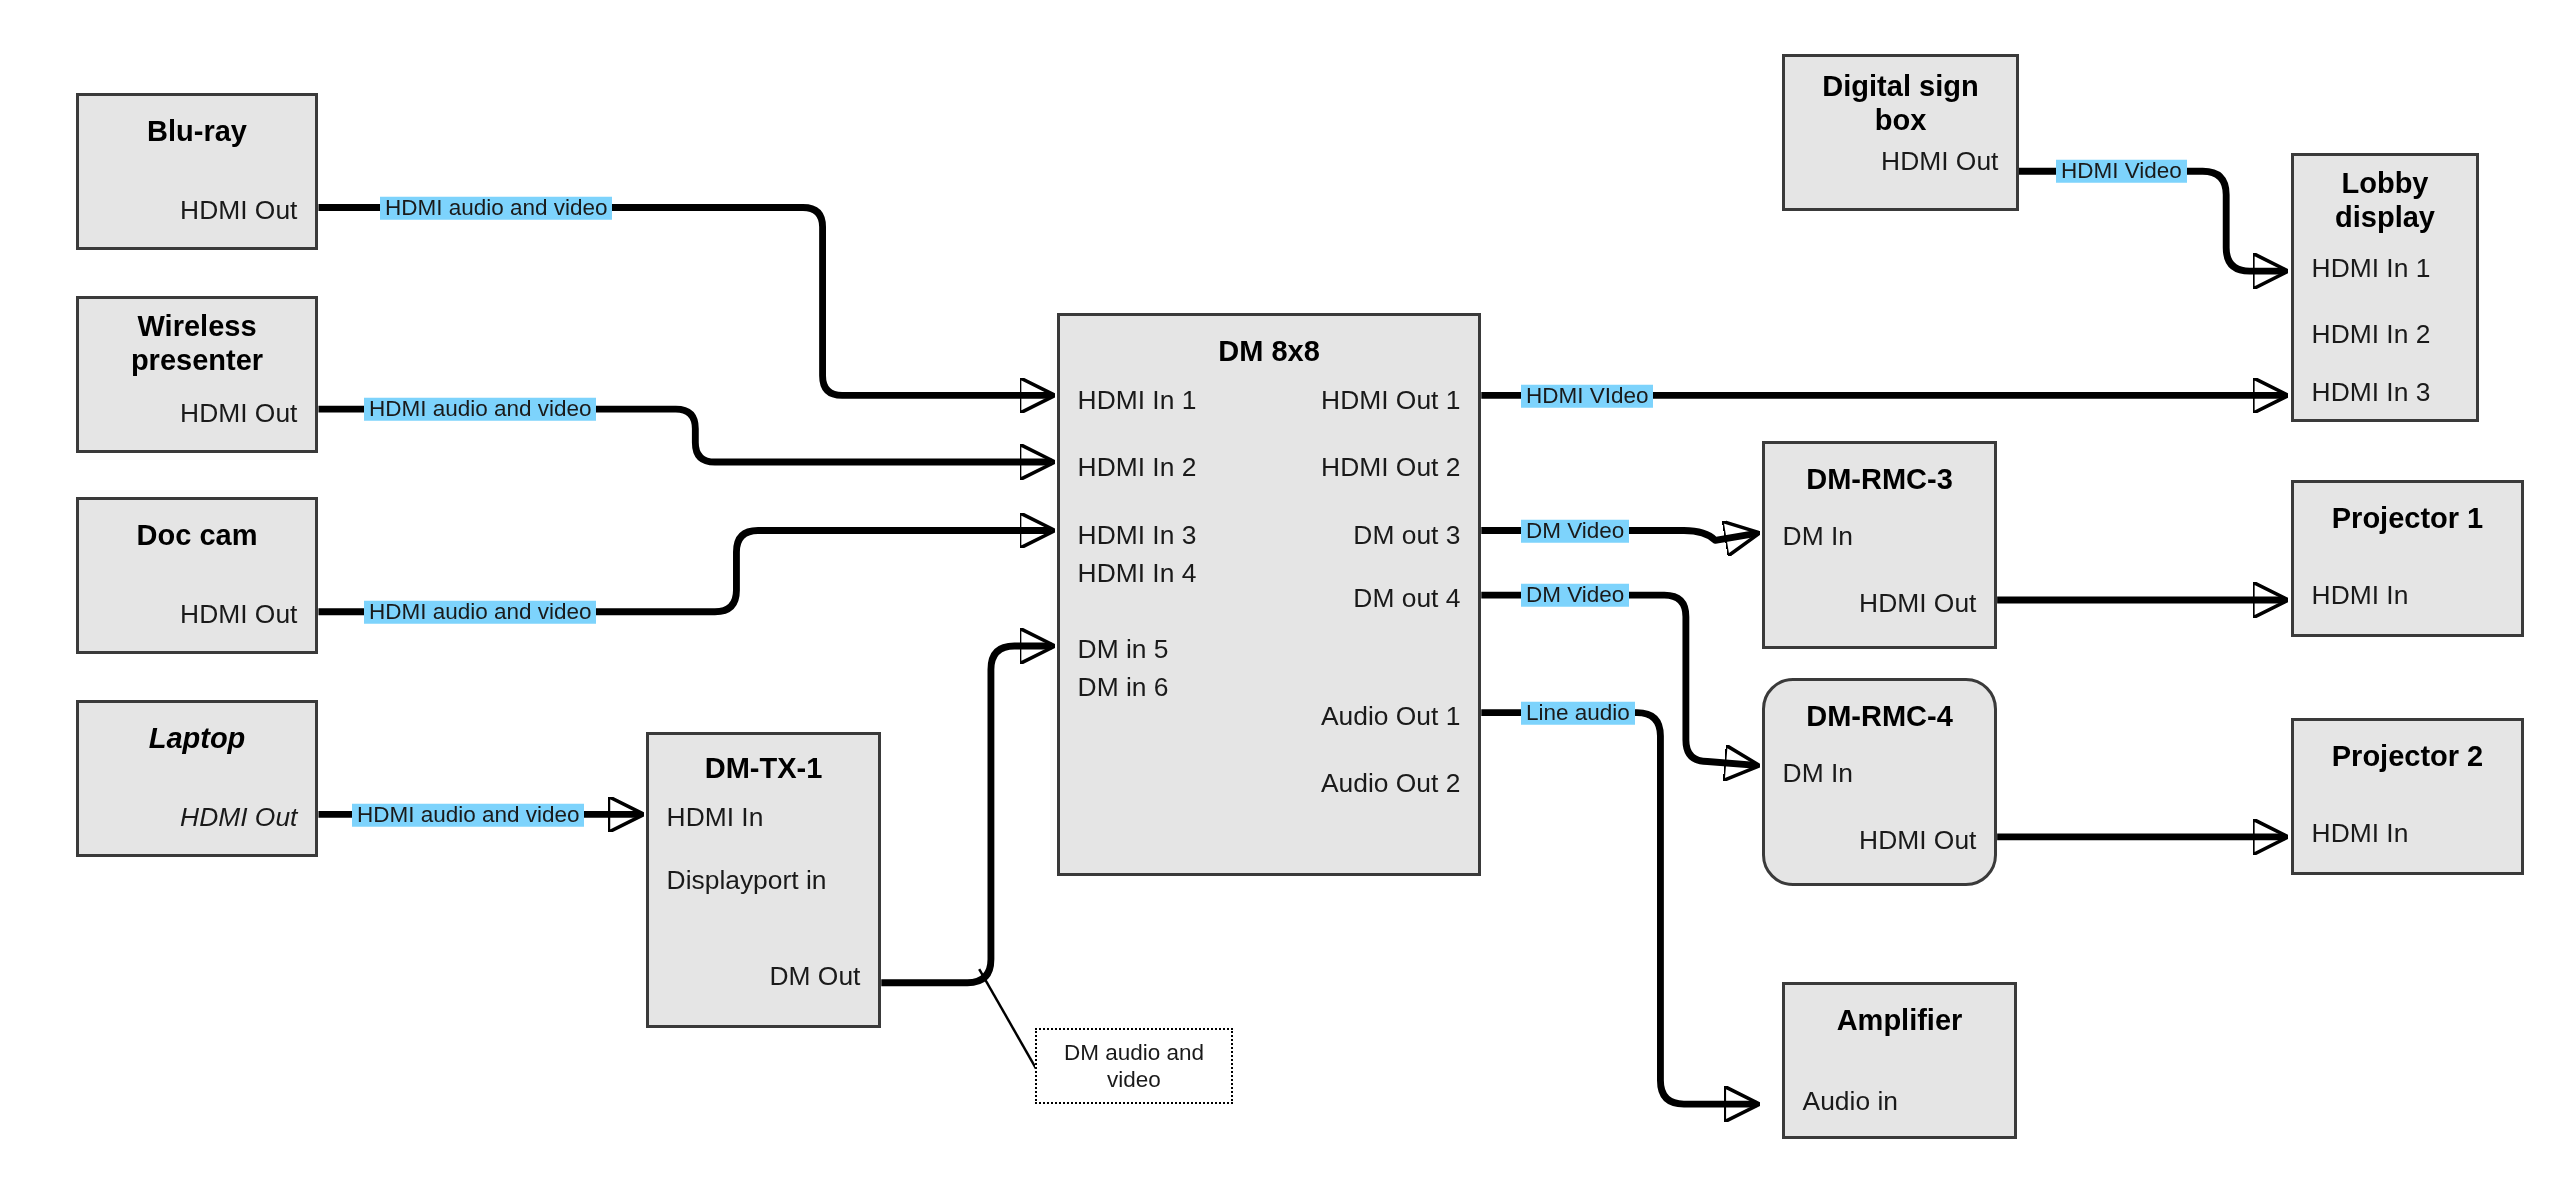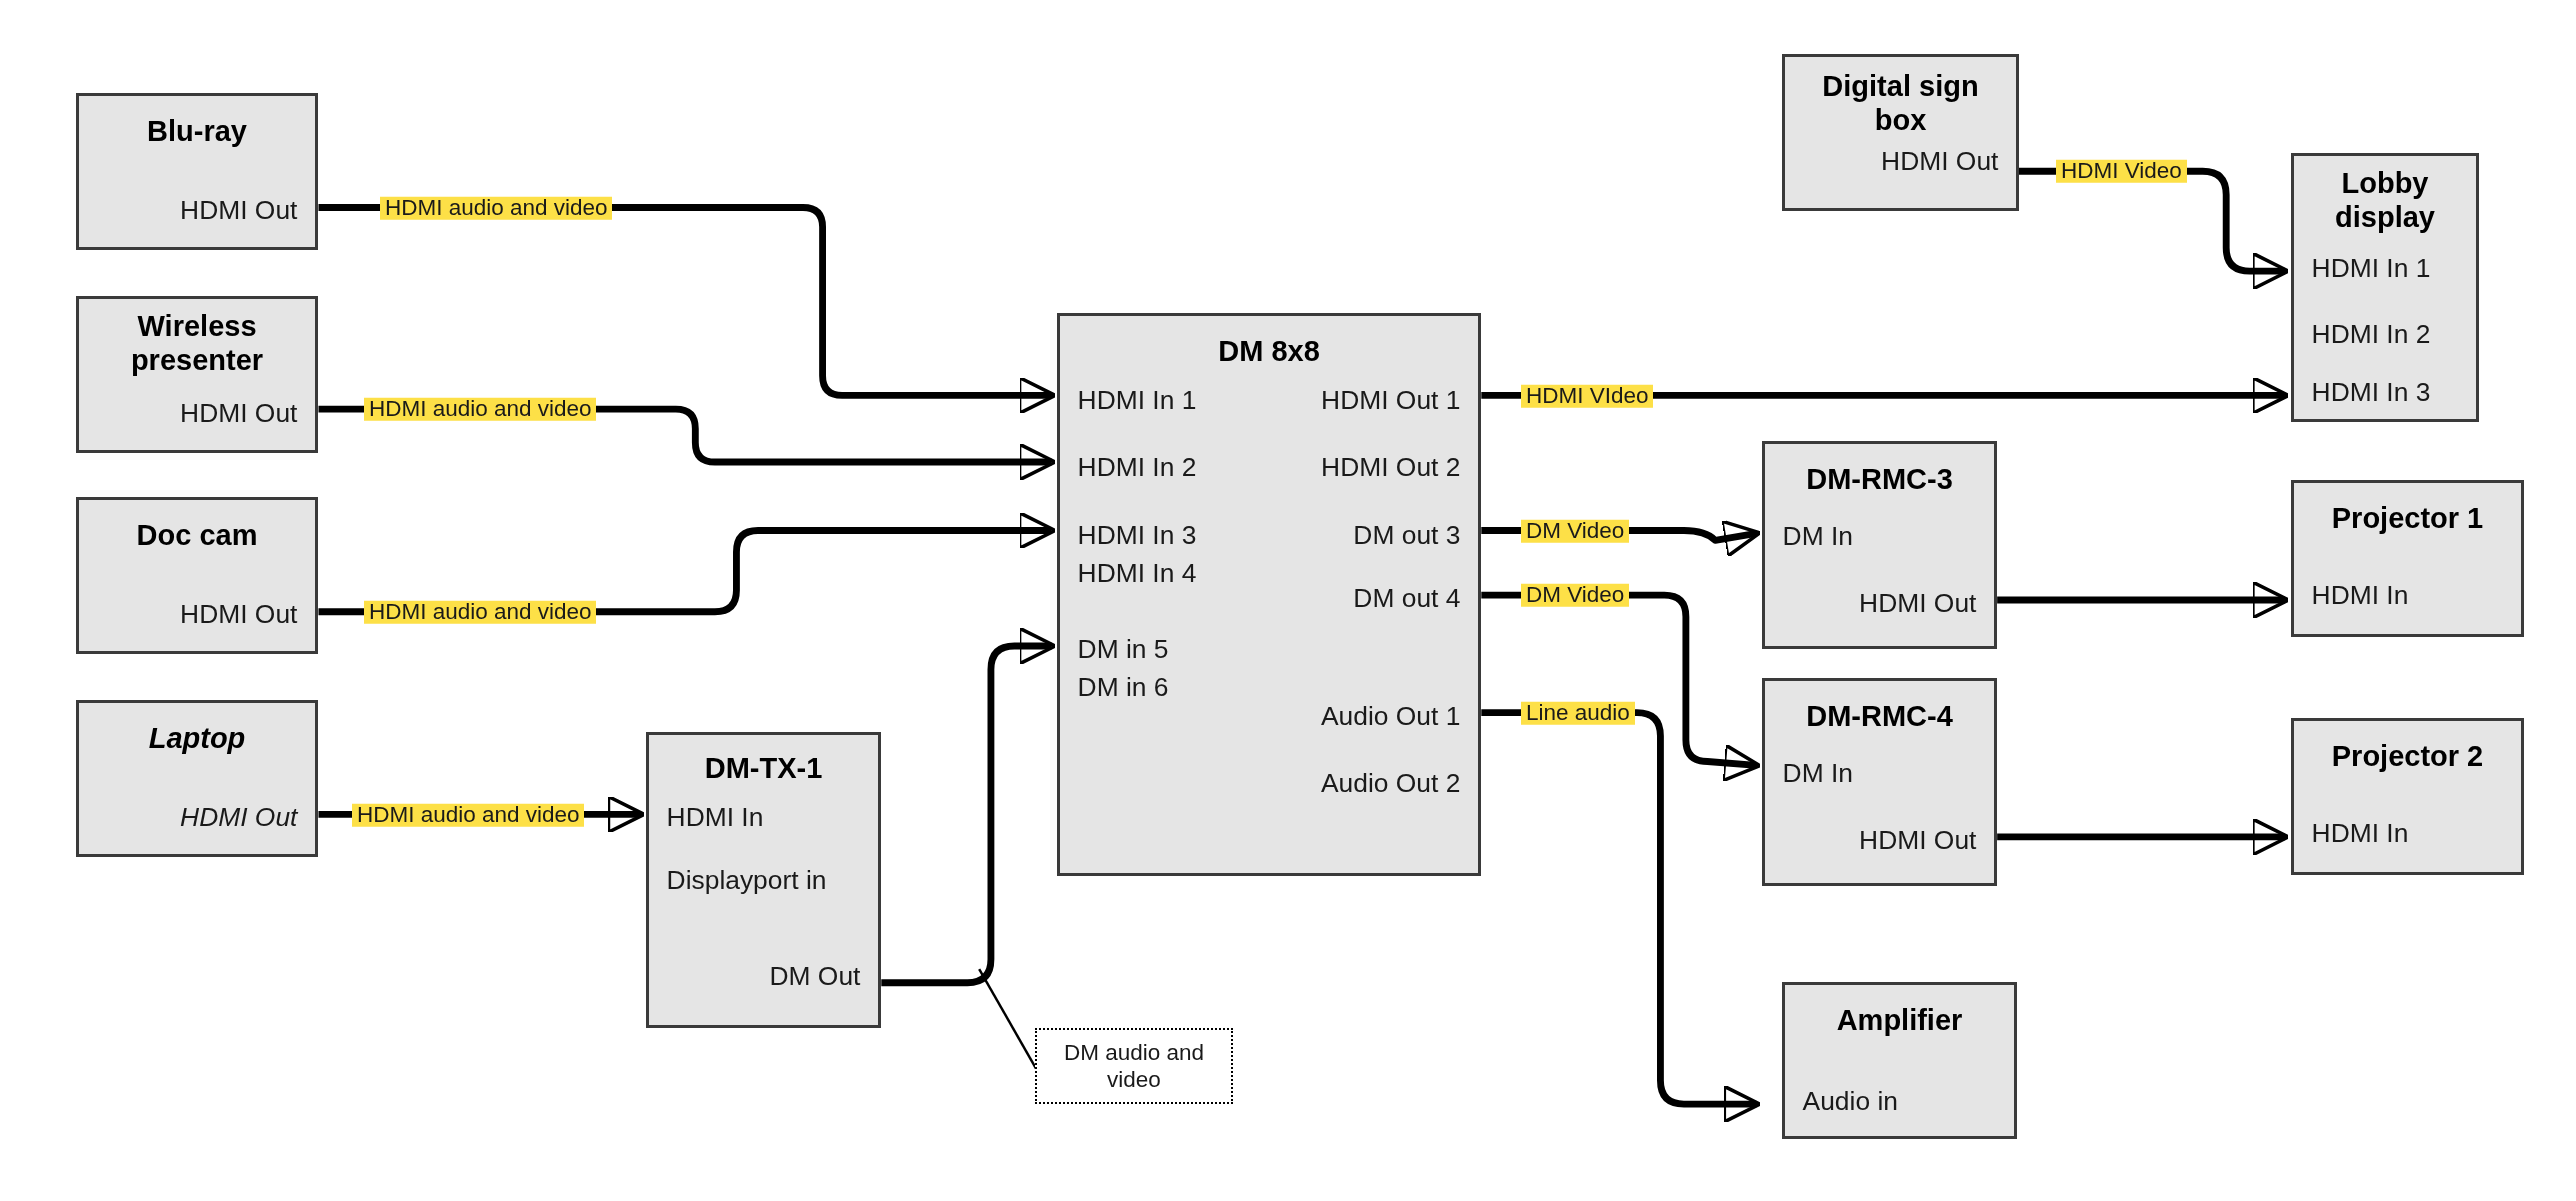--- a/index.html
+++ b/index.html
@@ -62,21 +62,21 @@
     padding: 3.9px 5.9px;
     z-index: 6;
   }
   
   .link-label {
     position: absolute;
     font-size: 22.5px;
     line-height: 1;
     color: #1a1a1a;
     white-space: nowrap;
-    background: #fde047;
+    background: #7dd3fc;
     padding: 0 4.9px;
     z-index: 4;
     transform: translateY(-50%);
   }
   
   #wires {
     position: absolute;
     left: 0; top: 0;
     width: 2576px;
     height: 1201px;
@@ -199,21 +199,21 @@
     <div class="port left" style="top:164px;">HDMI In 2</div>
     <div class="port left" style="top:222px;">HDMI In 3</div>
   </div>
 
   <div class="box" style="left:1762px; top:441px; width:235px; height:208px;">
     <div class="box-title" style="top:17.6px;">DM-RMC-3</div>
     <div class="port left" style="top:78px;">DM In</div>
     <div class="port right" style="top:145px;">HDMI Out</div>
   </div>
 
-  <div class="box" style="left:1762px; top:678px; width:235px; height:208px;">
+  <div class="box" style="left:1762px; top:678px; width:235px; height:208px;border-radius:31px;">
     <div class="box-title" style="top:17.6px;">DM-RMC-4</div>
     <div class="port left" style="top:78px;">DM In</div>
     <div class="port right" style="top:145px;">HDMI Out</div>
   </div>
 
   <div class="box" style="left:2291px; top:480px; width:233px; height:157px;">
     <div class="box-title" style="top:17.6px;">Projector 1</div>
     <div class="port left" style="top:98px;">HDMI In</div>
   </div>
 

